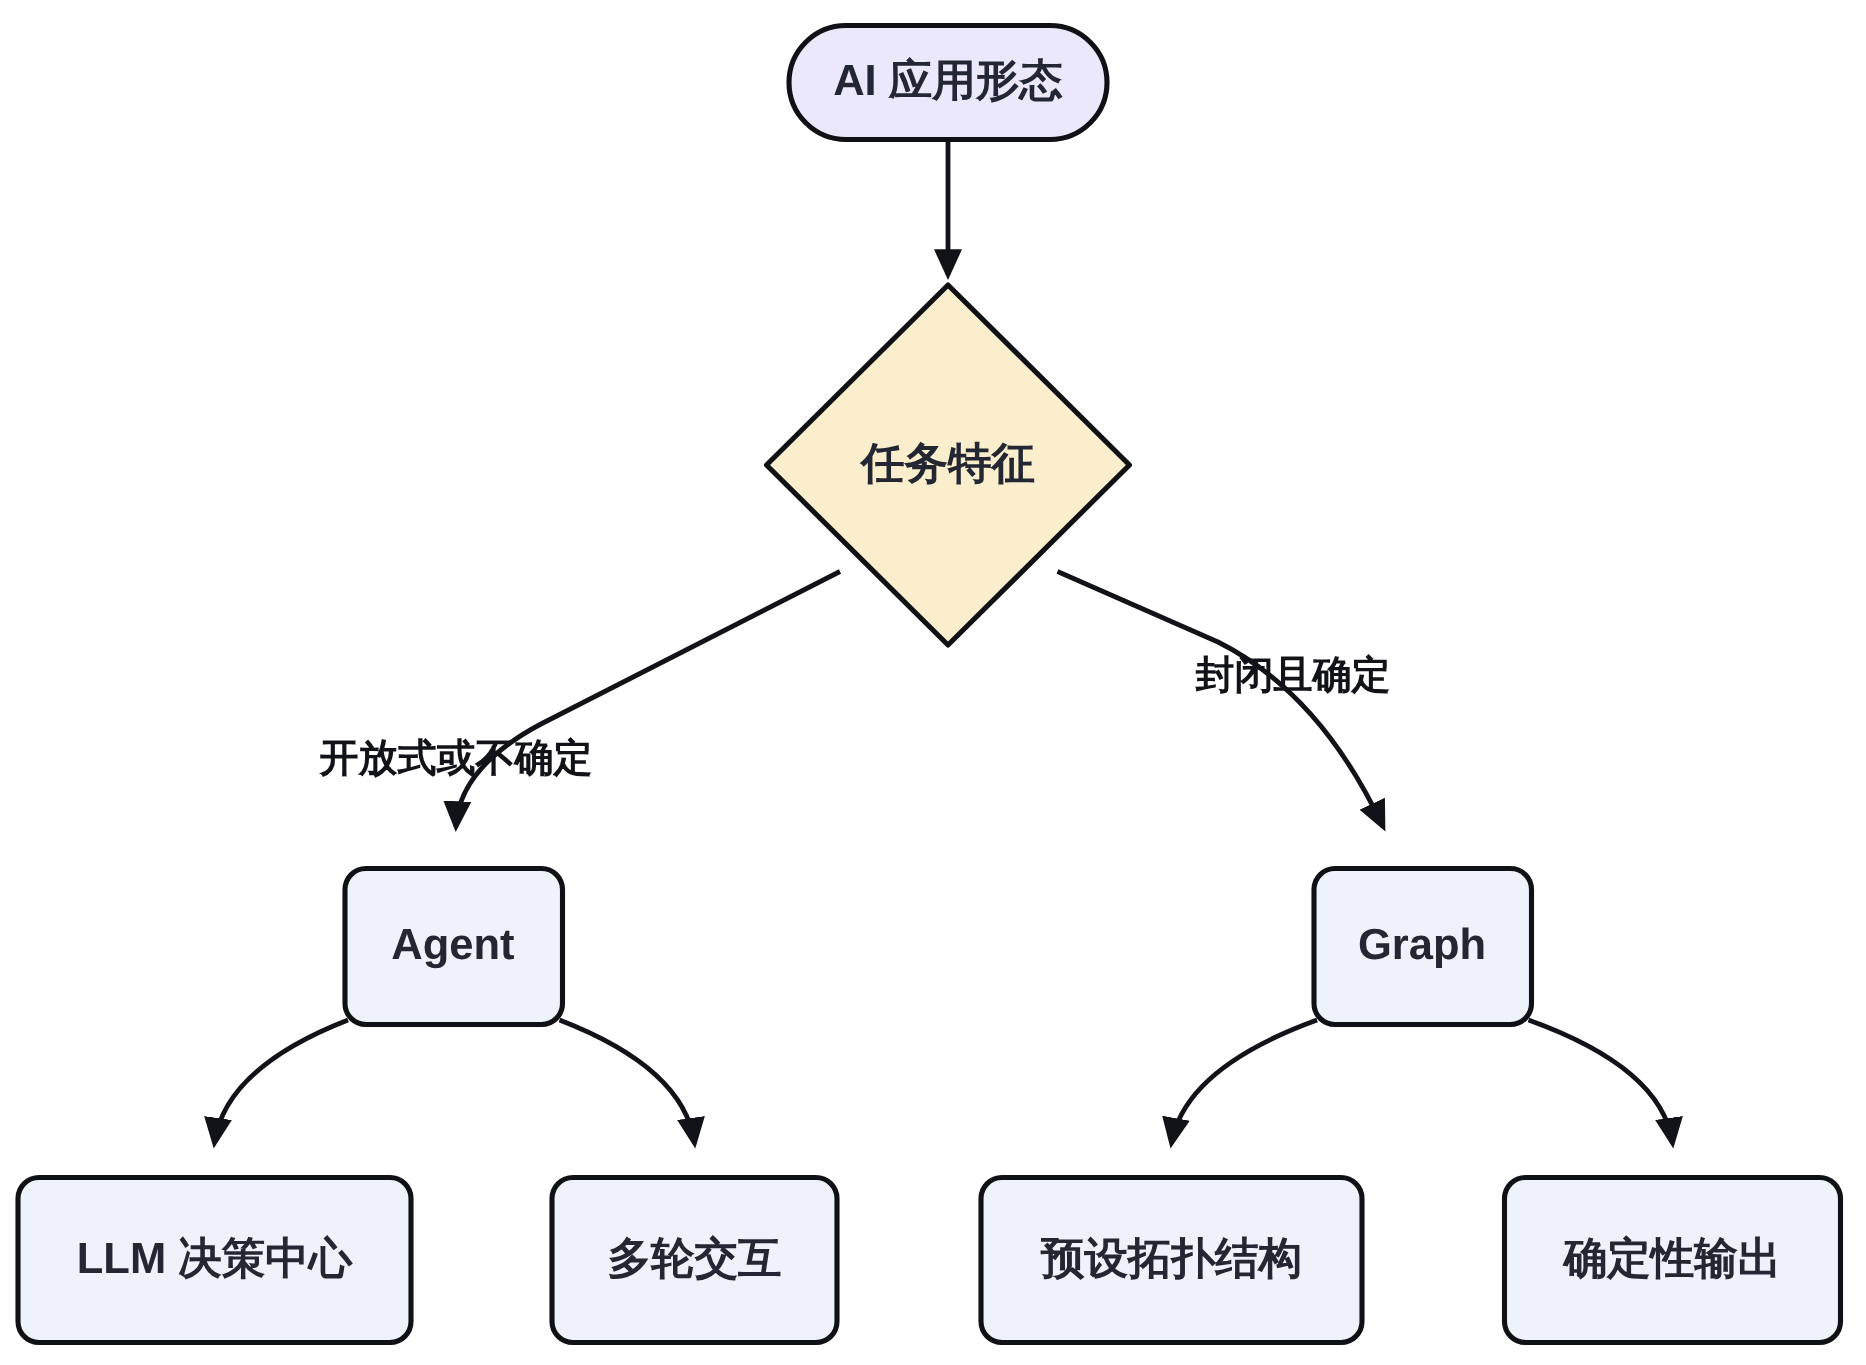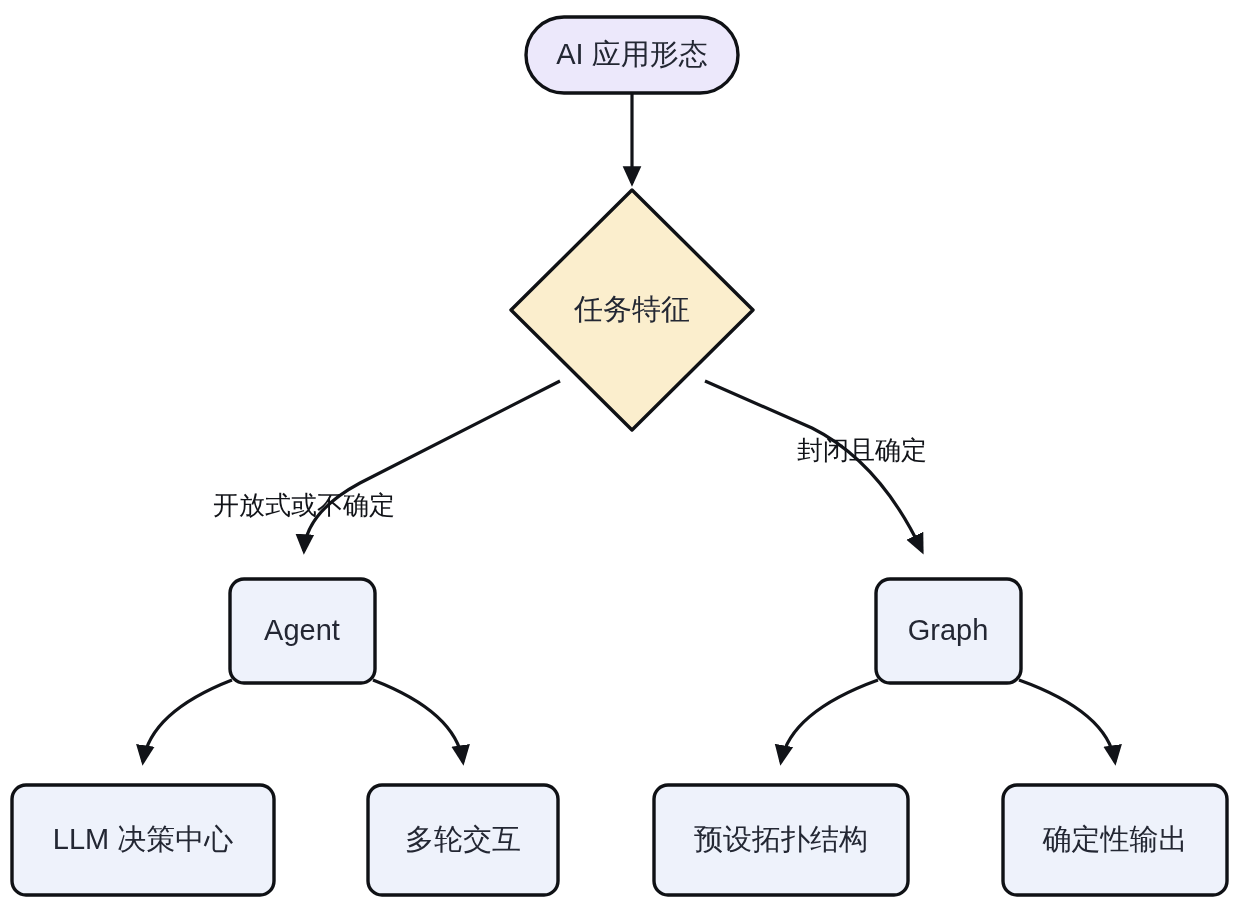--- a/index.html
+++ b/index.html
@@ -11,20 +11,21 @@
   body {
     font-family: "Liberation Sans", "DejaVu Sans", sans-serif;
     color: #1f2430;
   }
   #diagram-root {
     position: relative;
     width: 1244px;
     height: 910px;
     background: #ffffff;
     overflow: hidden;
+    font-weight: bold;
   }
   svg.flow-canvas {
     position: absolute;
     top: 0;
     left: 0;
     width: 1244px;
     height: 910px;
     display: block;
   }
   .edge-path {

